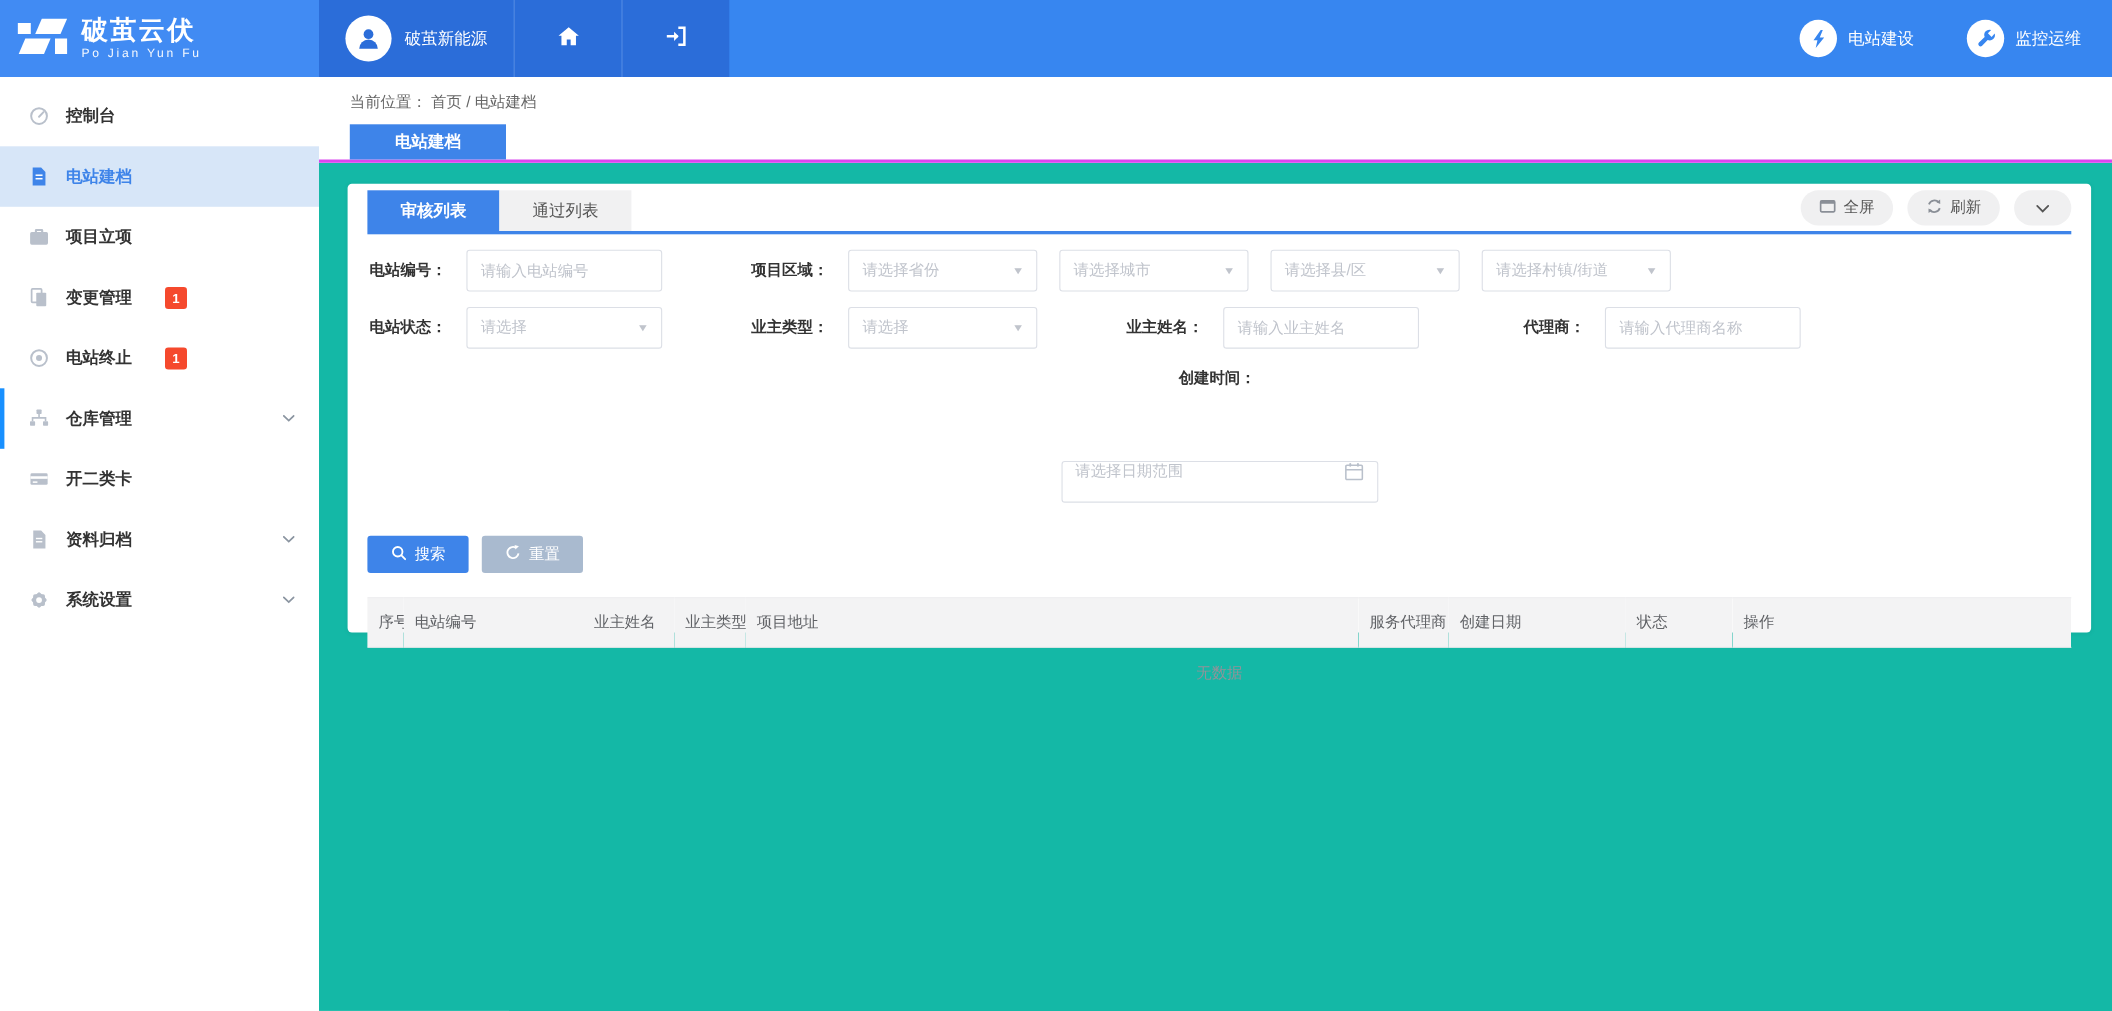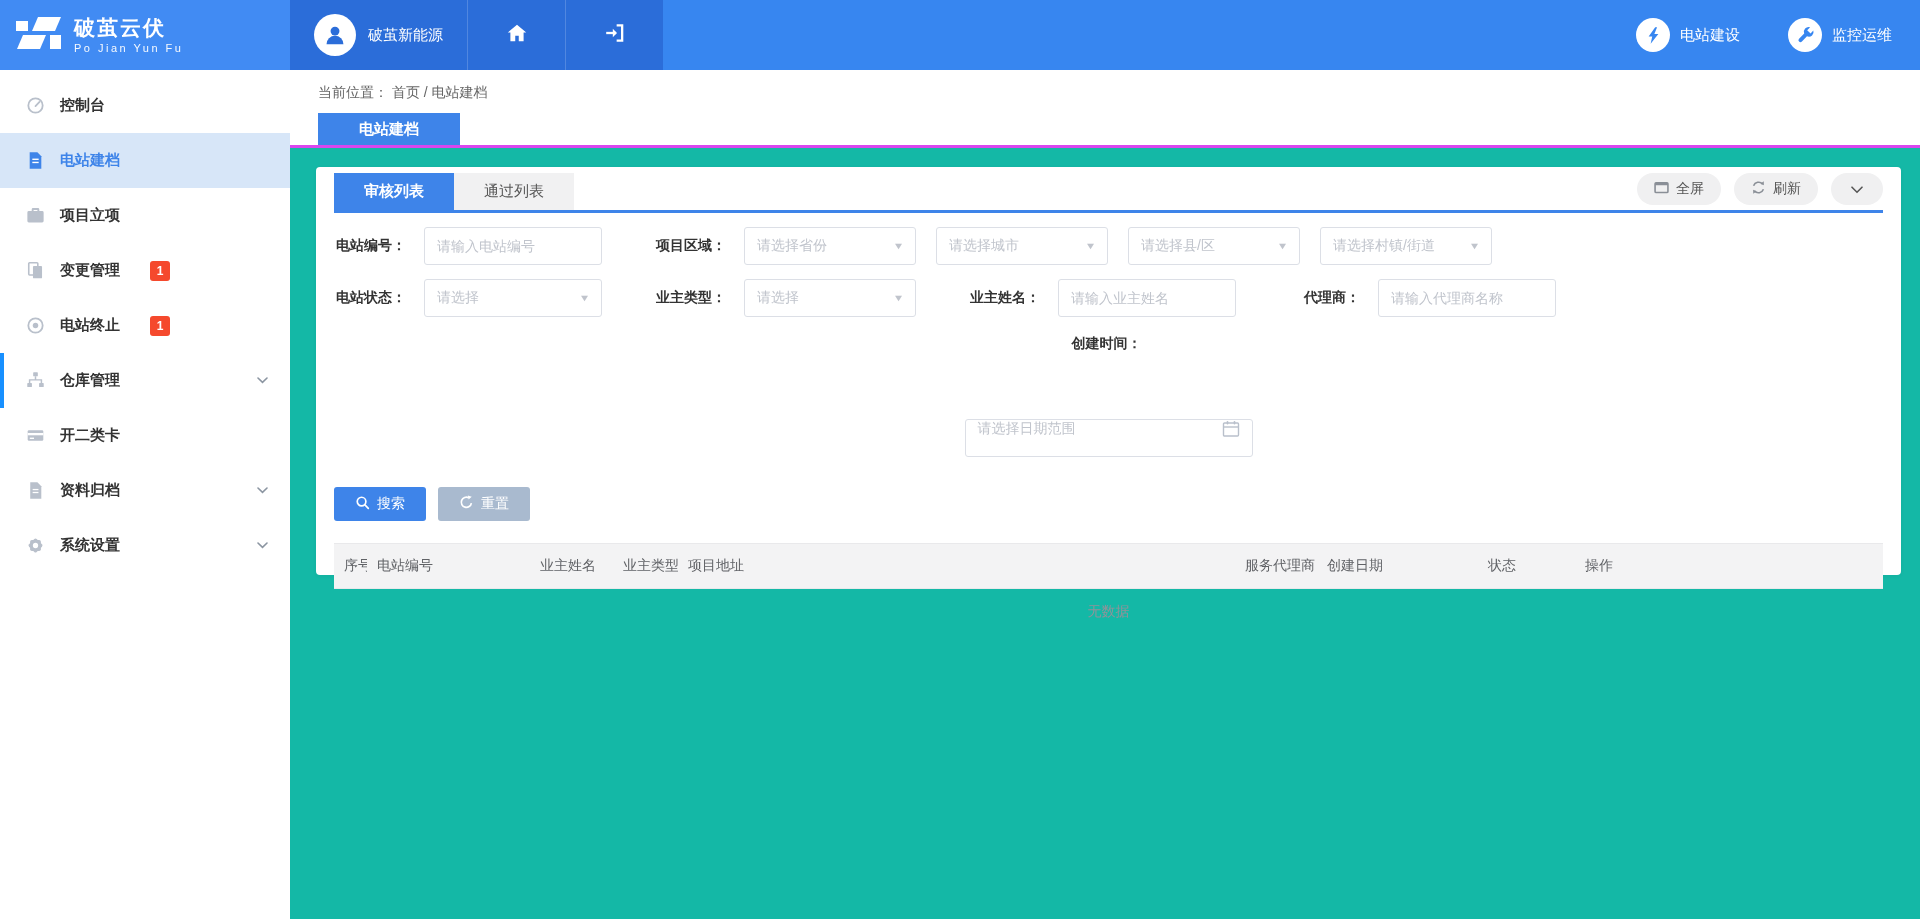--- a/index.html
+++ b/index.html
@@ -4,21 +4,21 @@
 <style>
   * { margin:0; padding:0; box-sizing:border-box; }
   html,body { width:1920px; height:919px; }
   body { font-family:"Liberation Sans","DejaVu Sans",sans-serif; background:#f3f5f8; overflow:hidden; }
   .app { width:1920px; height:919px; display:flex; flex-direction:column; }
 
   
   .header { height:70px; display:flex; align-items:stretch; background:#3786f0; flex:0 0 70px; }
   .logo-sec { width:290px; background:#418bf3; display:flex; align-items:center; padding-left:16px; gap:12px; }
   .logo-txt { color:#fff; line-height:1.1; }
-  .logo-title { font-size:21px; font-weight:700; letter-spacing:2px; }
+  .logo-title { font-size:24px; font-weight:700; letter-spacing:2px; }
   .logo-sub { font-size:11px; letter-spacing:2.5px; margin-top:2px; opacity:.95; }
   .hd-user { background:#2b6dd9; display:flex; align-items:center; padding:0 24px; gap:12px; color:#fff; font-size:15px; }
   .avatar { width:42px; height:42px; border-radius:50%; background:#fff; display:flex; align-items:center; justify-content:center; }
   .hd-sq { width:98px; background:#2b6dd9; border-left:1px solid rgba(255,255,255,.18); display:flex; align-items:center; justify-content:center; cursor:pointer; }
   .hd-right { margin-left:auto; display:flex; align-items:center; gap:48px; padding-right:28px; }
   .hd-mod { display:flex; align-items:center; gap:10px; color:#fff; font-size:15px; cursor:pointer; }
   .hd-circle { width:34px; height:34px; border-radius:50%; background:#fff; display:flex; align-items:center; justify-content:center; }
 
   
   .body-row { flex:1; display:flex; min-height:0; }
@@ -42,21 +42,21 @@
   .ptabs { display:flex; align-items:flex-end; border-bottom:3px solid #3e84e9; }
   .ptab { height:37px; padding:0 30px; display:flex; align-items:center; font-size:15px; background:#f1f1f2; color:#555; cursor:pointer; }
   .ptab.active { background:#3e84e9; color:#fff; font-weight:700; }
   .ptools { margin-left:auto; display:flex; gap:13px; align-items:center; padding-bottom:5px; }
   .pill { height:32px; border-radius:16px; background:#f0f0f1; color:#555; display:flex; align-items:center; gap:7px; padding:0 17px; font-size:14px; cursor:pointer; }
   .pill.sm { padding:0 20px; }
 
   .frow { display:flex; align-items:center; margin-top:14px;gap:12px; }
   .frow.r3 { margin-top:18px;flex-direction:column; }
   .flabel { width:72px; font-size:14px; font-weight:600; color:#333; text-align:right; margin-right:6px; white-space:nowrap; flex:0 0 72px; }
-  .ml48 { margin-left:40px; }
+  .ml48 { margin-left:67px; }
   .inp { height:38px; width:178px; border:1px solid #dcdfe6; border-radius:3px; padding:0 12px; font-size:14px; color:#333; background:#fff; outline:none; font-family:inherit; }
   .inp::placeholder { color:#c0c4cc; }
   .sel { height:38px; width:172px; border:1px solid #dcdfe6; border-radius:3px; background:#fff; display:flex; align-items:center; justify-content:space-between; padding:0 12px; font-size:14px; color:#c0c4cc; cursor:pointer; }
   .sel.w178 { width:178px; }
   .caret { font-size:9px; color:#c0c4cc; transform:scaleX(1.3); }
   .gap8 { margin-left:8px; }
   .dateinp { height:38px; width:288px; border:1px solid #dcdfe6; border-radius:3px; background:#fff; display:flex; align-items:flex-start; justify-content:space-between; padding:0 12px; font-size:14px; color:#c0c4cc; cursor:pointer; }
 
   .brow { display:flex; gap:12px; margin-top:30px; }
   .btn { height:34px; width:92px; border:none; border-radius:3px; color:#fff; font-size:14px; display:flex; align-items:center; justify-content:center; gap:7px; cursor:pointer; font-family:inherit; }

